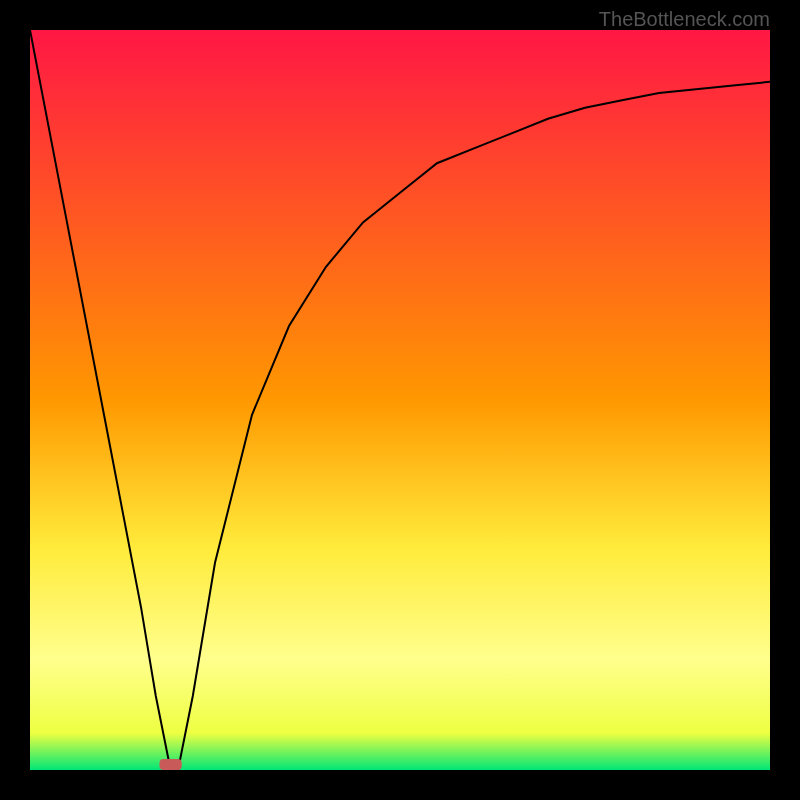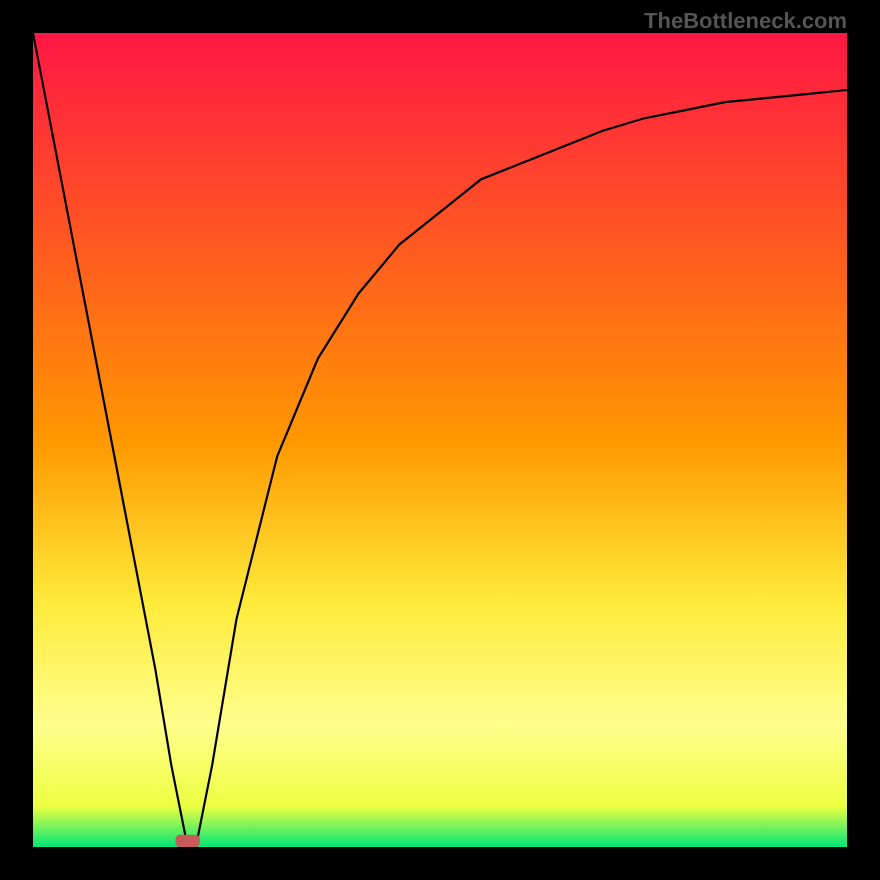--- a/index.html
+++ b/index.html
@@ -17,21 +17,21 @@
     top: 30px;
     width: 740px;
     height: 740px;
   }
   .watermark {
     position: absolute;
     top: 8px;
     right: 30px;
     color: #555;
     font-size: 20px;
-    font-weight: 700;
+    font-weight: 400;
     z-index: 10;
   }
   svg {
     display: block;
   }
 </style>
 </head>
 <body>
 
 <div class="watermark">TheBottleneck.com</div>

